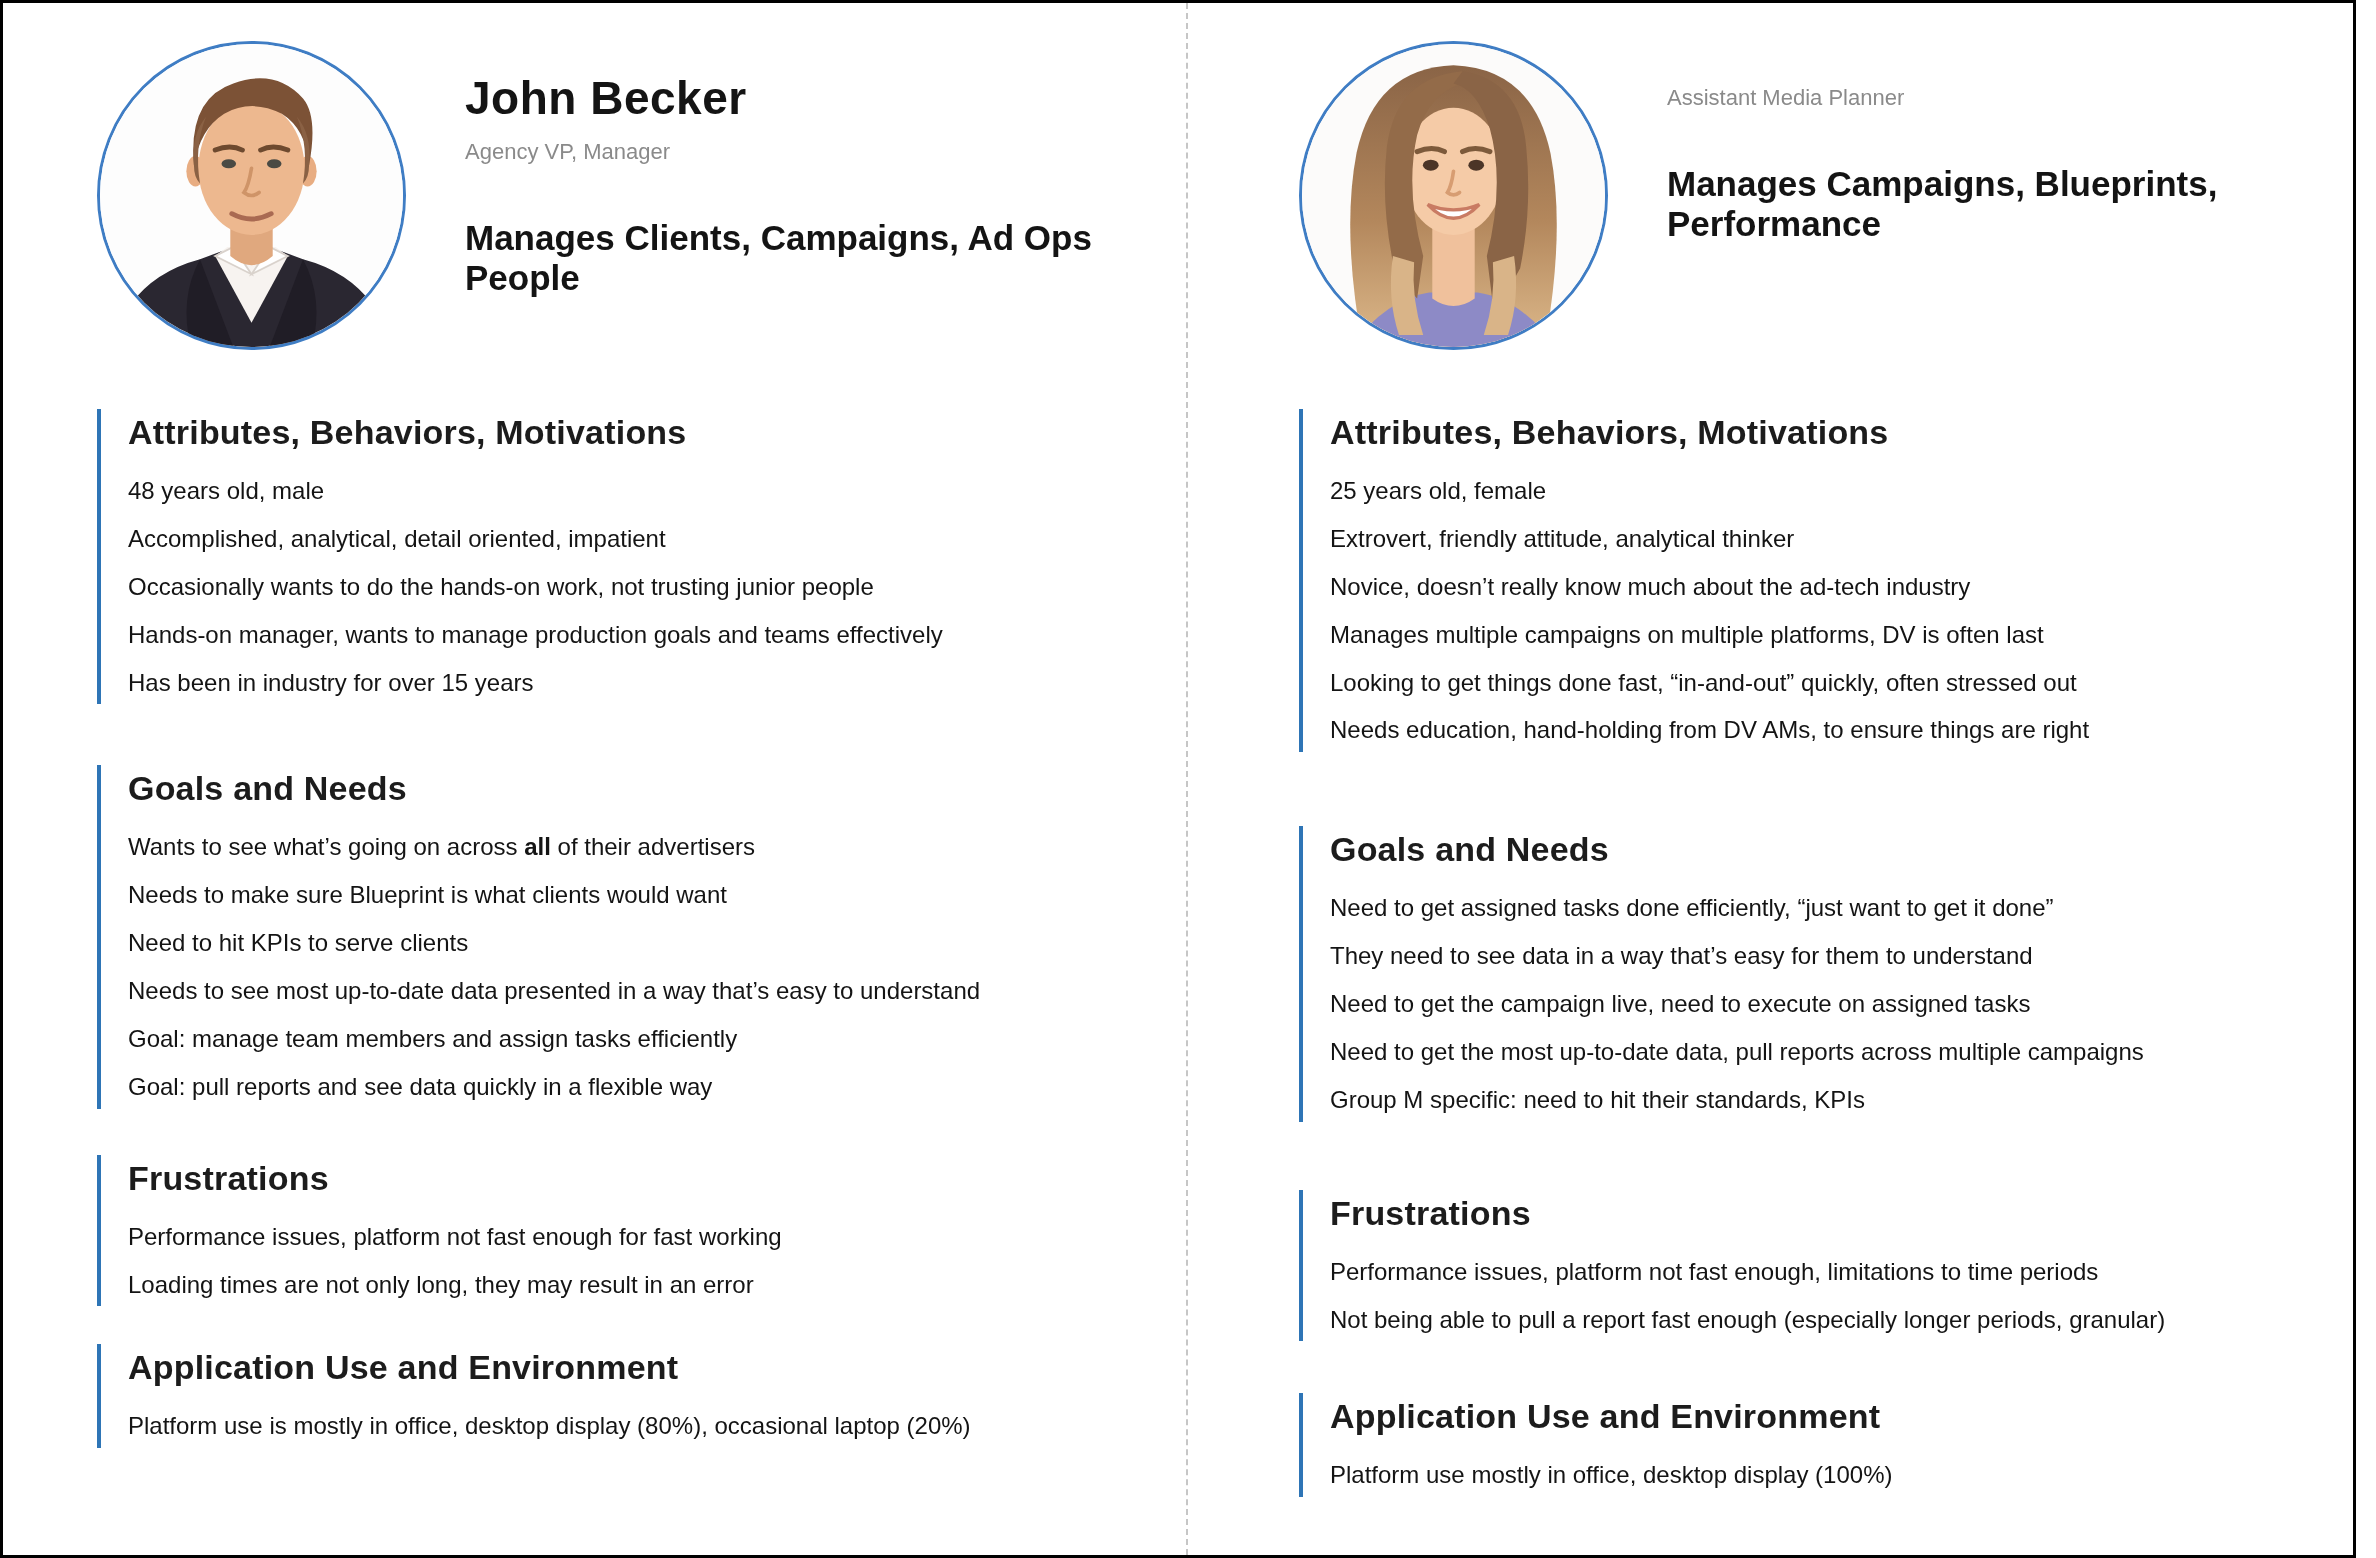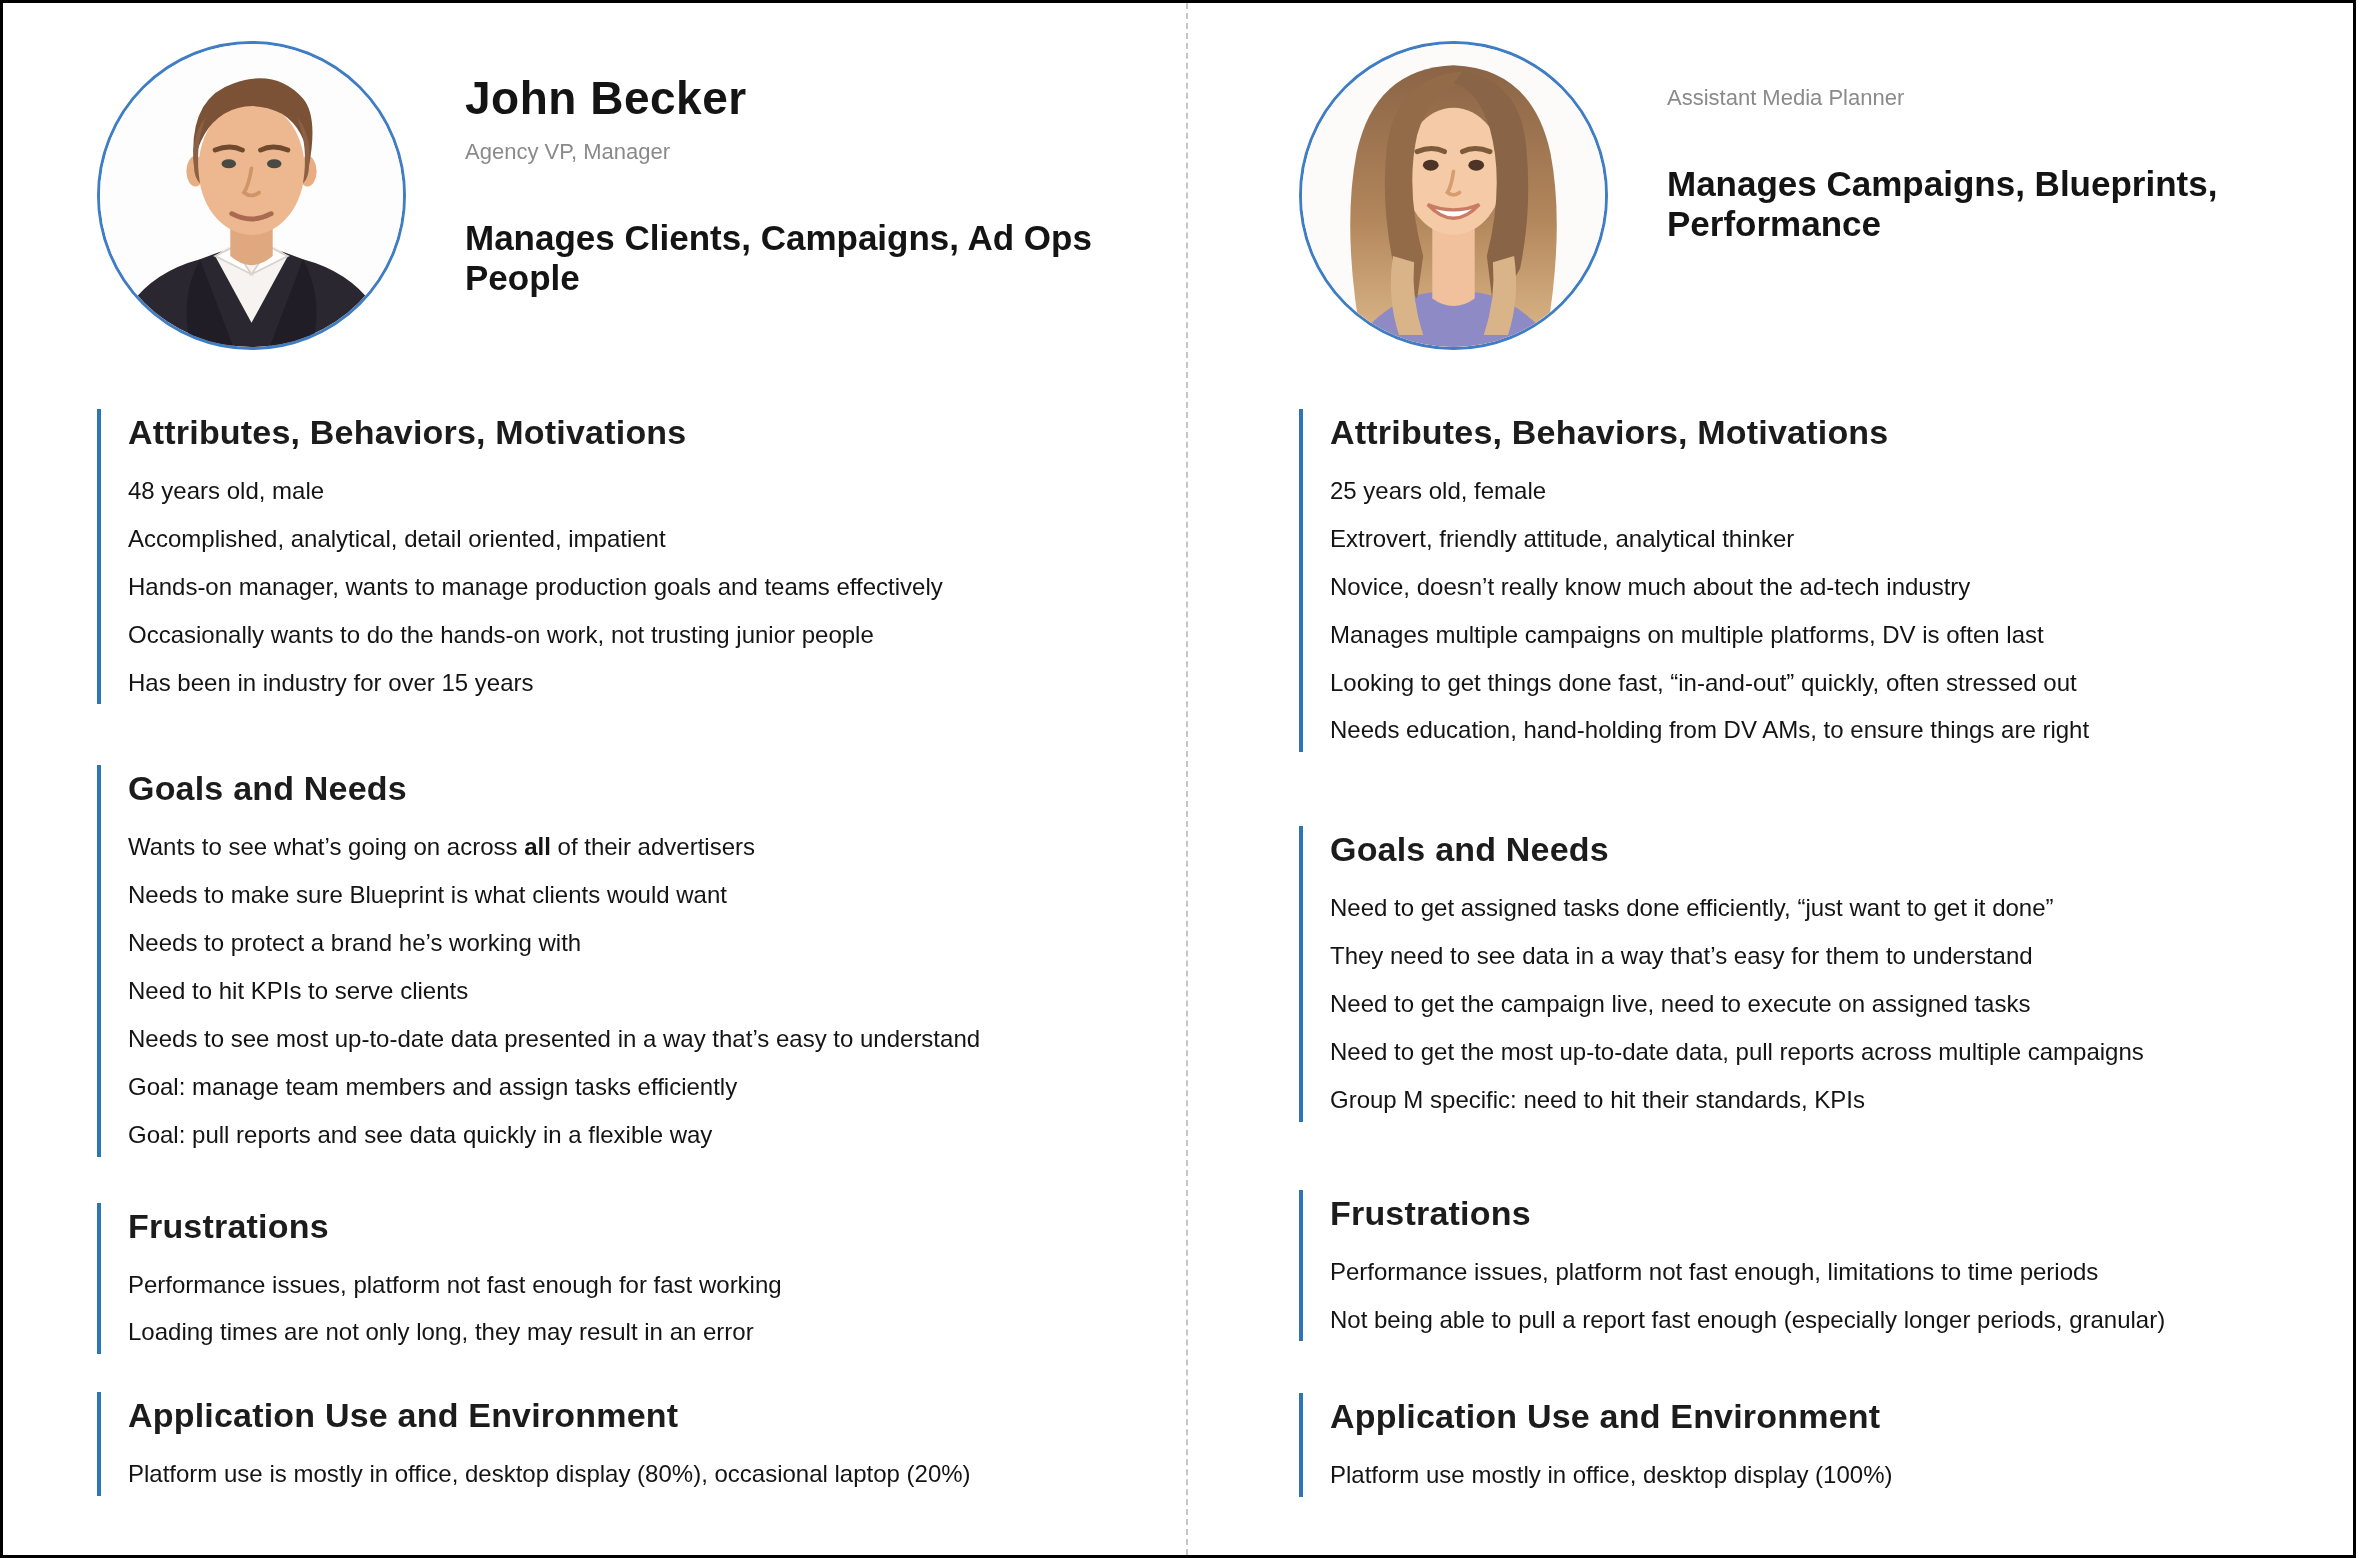--- a/index.html
+++ b/index.html
@@ -101,30 +101,29 @@
         <h1 class="persona-name">John Becker</h1>
         <div class="persona-role">Agency VP, Manager</div>
         <div class="persona-manages">Manages Clients, Campaigns, Ad Ops People</div>
       </div>
     </header>
 
     <section class="sec sec1">
       <h2>Attributes, Behaviors, Motivations</h2>
       <p>48 years old, male</p>
       <p>Accomplished, analytical, detail oriented, impatient</p>
+      <p>Occasionally wants to do the hands-on work, not trusting junior people</p>
       <p>Hands-on manager, wants to manage production goals and teams effectively</p>
-      <p>Occasionally wants to do the hands-on work, not trusting junior people</p>
       <p>Has been in industry for over 15 years</p>
     </section>
 
     <section class="sec sec2">
       <h2>Goals and Needs</h2>
       <p><span>Wants to see what’s going on across </span><strong>all</strong><span> of their advertisers</span></p>
       <p>Needs to make sure Blueprint is what clients would want</p>
-      <p>Needs to protect a brand he’s working with</p>
       <p>Need to hit KPIs to serve clients</p>
       <p>Needs to see most up-to-date data presented in a way that’s easy to understand</p>
       <p>Goal: manage team members and assign tasks efficiently</p>
       <p>Goal: pull reports and see data quickly in a flexible way</p>
     </section>
 
     <section class="sec sec3">
       <h2>Frustrations</h2>
       <p>Performance issues, platform not fast enough for fast working</p>
       <p>Loading times are not only long, they may result in an error</p>

